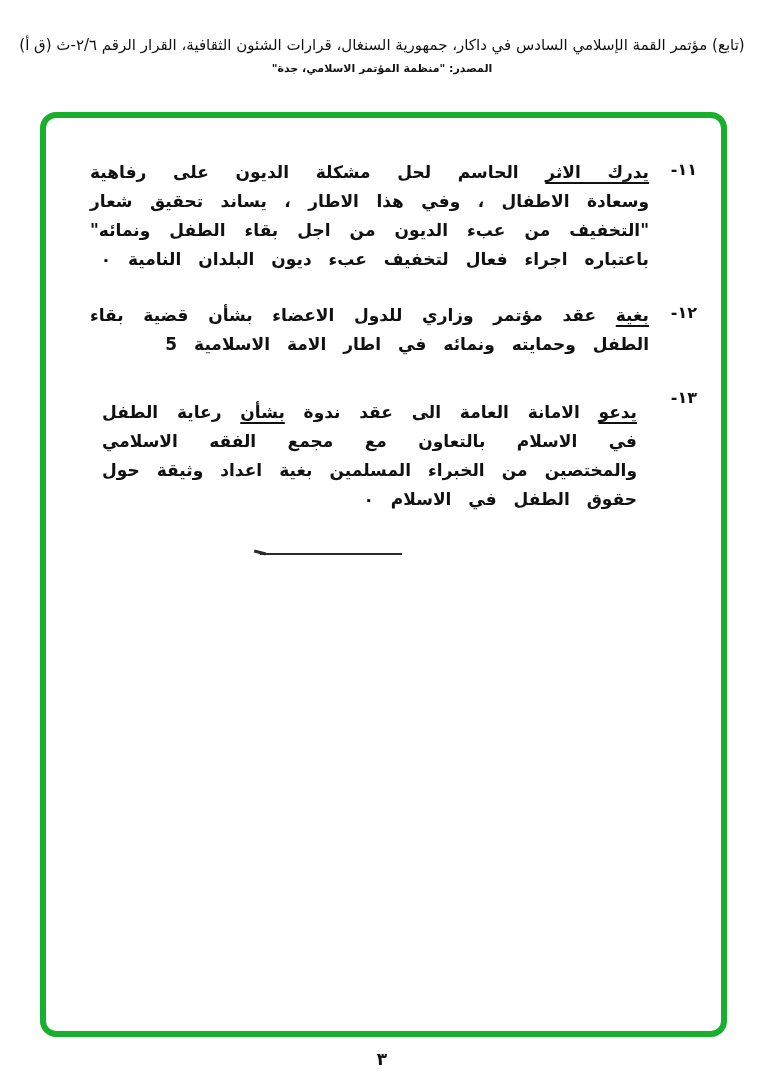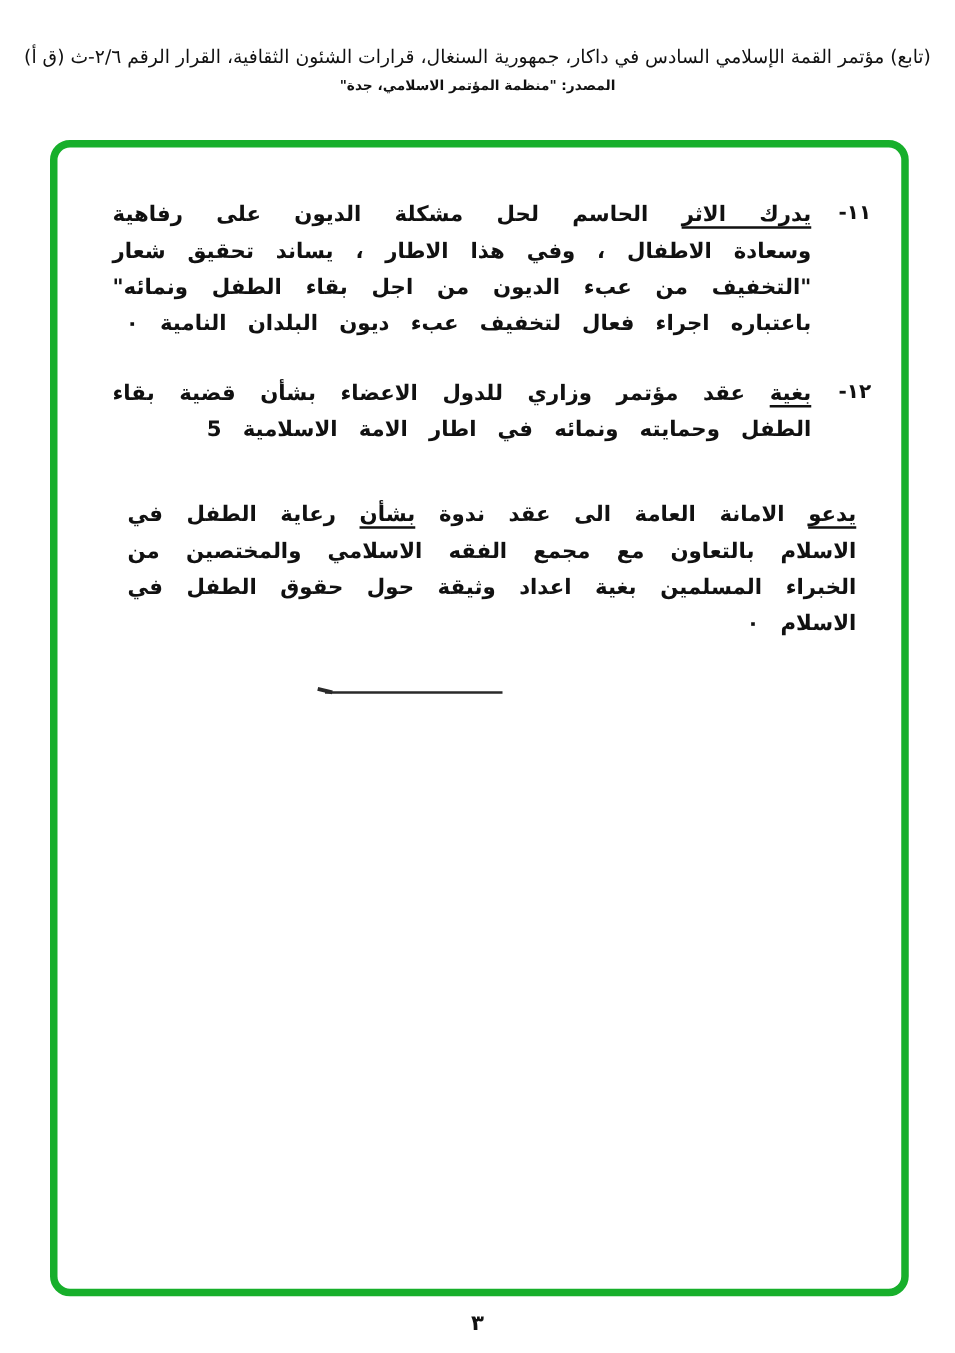--- a/index.html
+++ b/index.html
@@ -125,20 +125,21 @@
     </div>
 
     <div class="item">
       <span class="num">١٢-</span>
       <p class="itext" style="margin:0;">
         <span class="u">بغية</span><span> عقد مؤتمر وزاري للدول الاعضاء بشأن قضية بقاء الطفل وحمايته ونمائه في اطار الامة الاسلامية 5</span>
       </p>
     </div>
 
     <div class="item">
+      <span class="num">١٣-</span>
       <p class="itext" style="margin:12px;">
         <span class="u">يدعو</span><span> الامانة العامة الى عقد ندوة </span><span class="u">بشأن</span><span> رعاية الطفل في الاسلام بالتعاون مع مجمع الفقه الاسلامي والمختصين من الخبراء المسلمين بغية اعداد وثيقة حول حقوق الطفل في الاسلام ٠</span>
       </p>
     </div>
 
     <div class="rule">
       <span class="rule-tick"></span>
     </div>
 
   </div>

